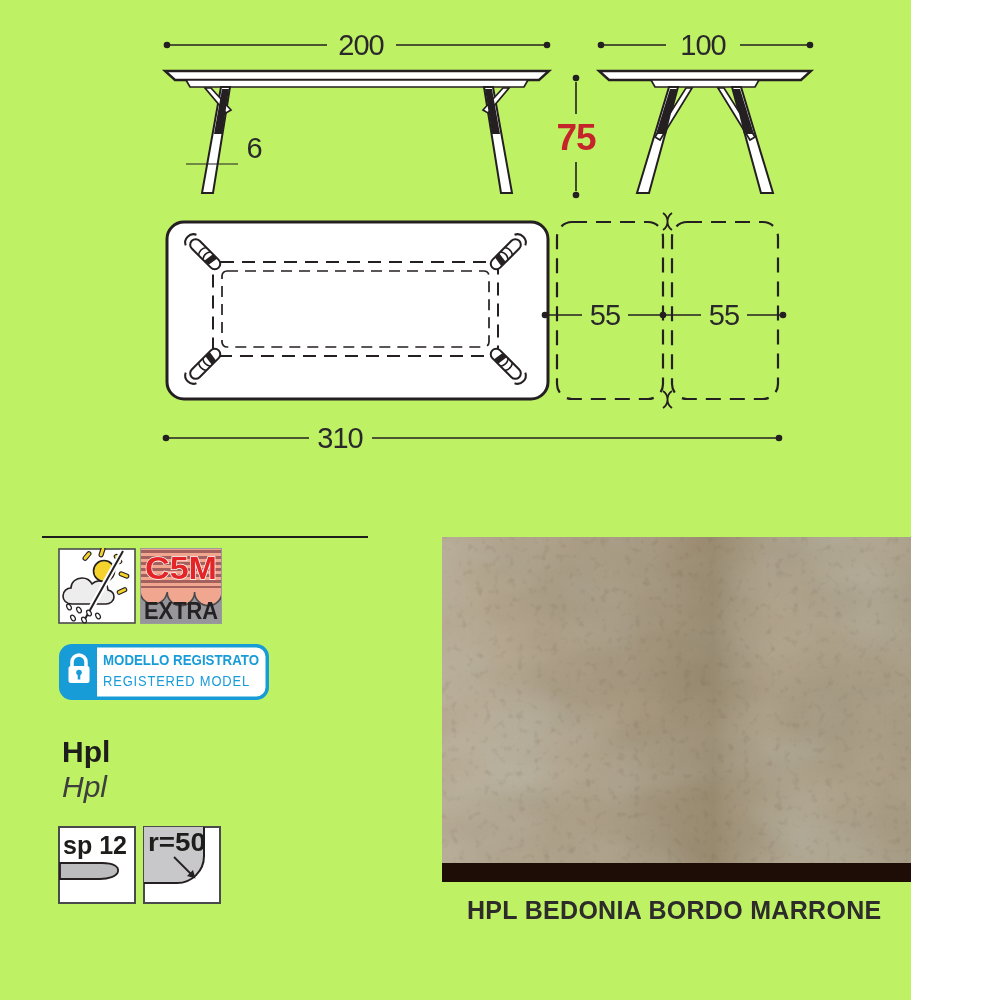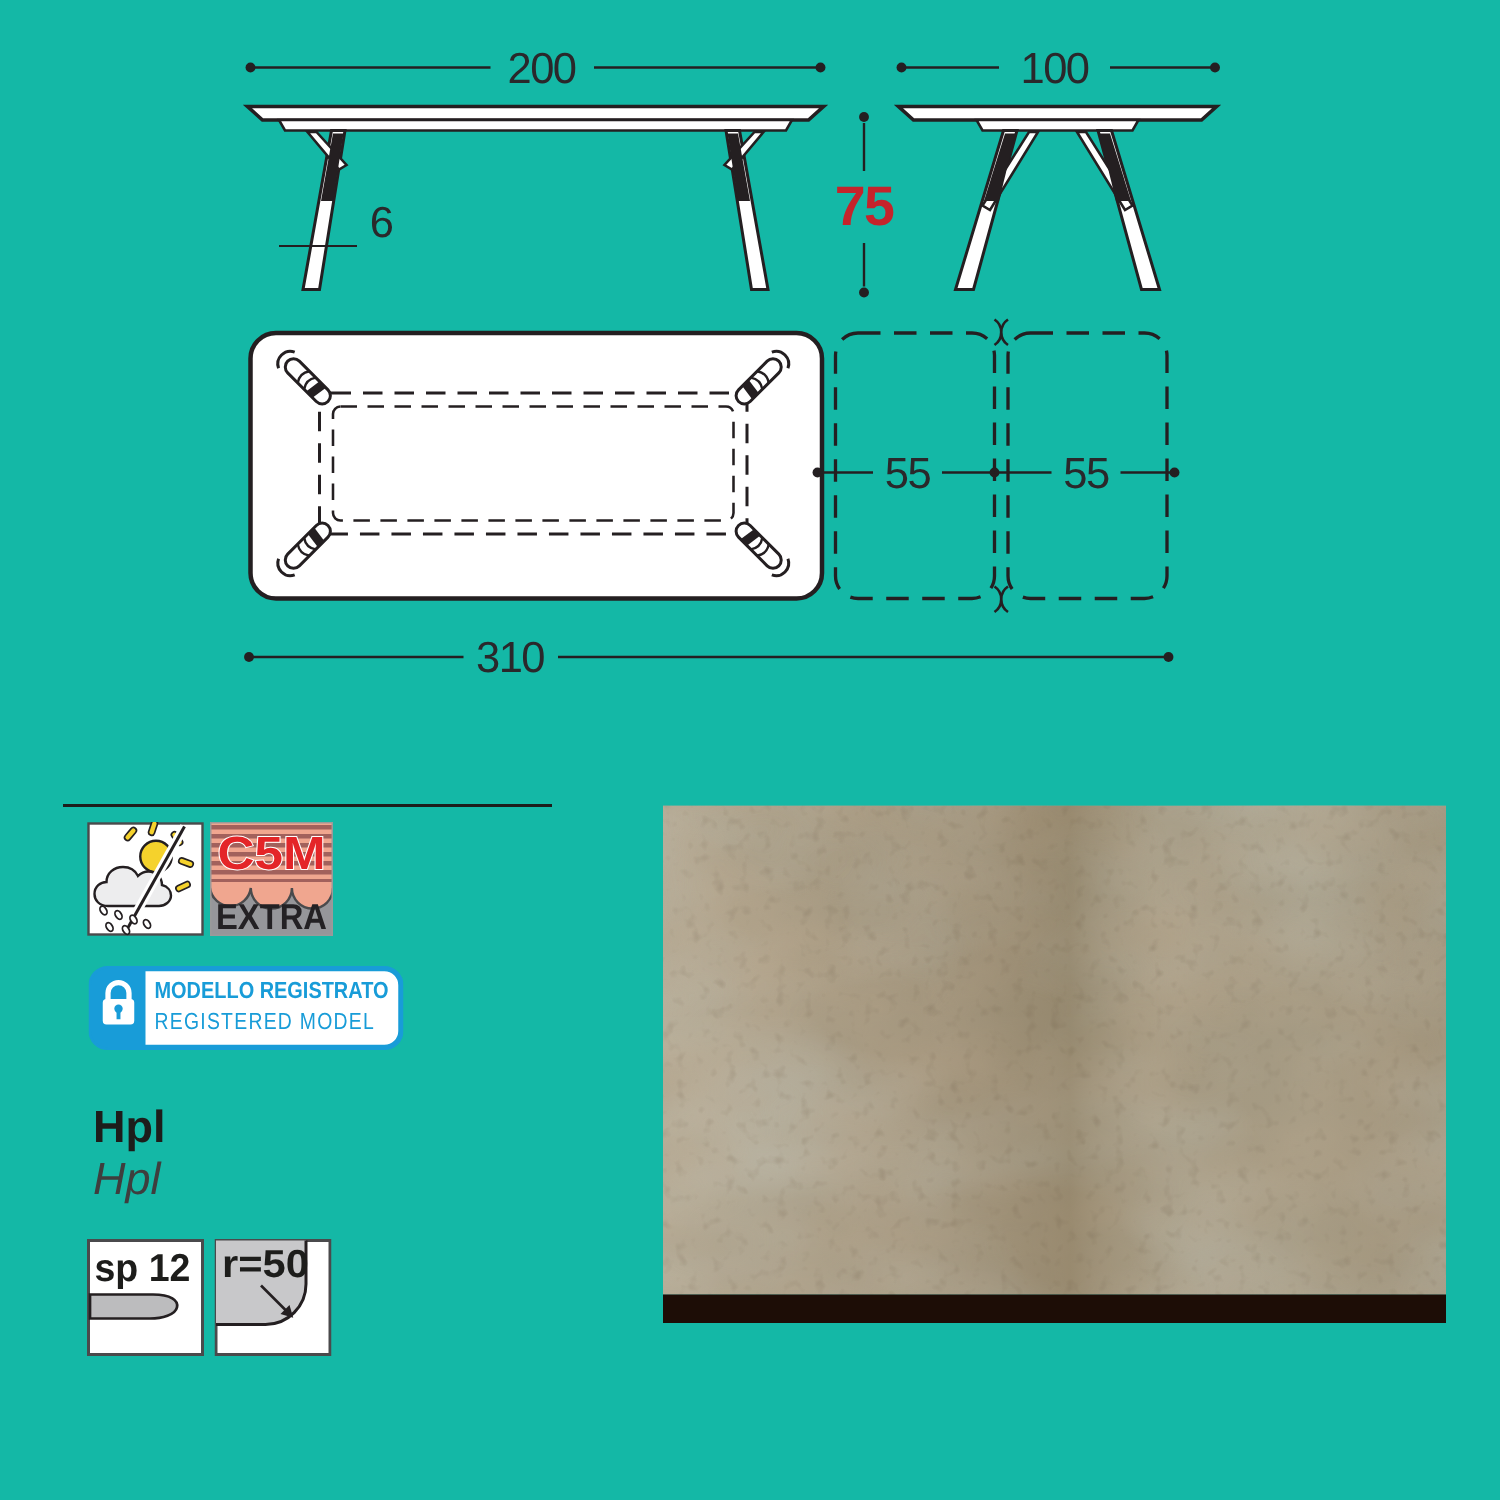--- a/index.html
+++ b/index.html
@@ -1,16 +1,16 @@
 <!DOCTYPE html>
 <html><head>
 <meta charset="utf-8">
 <style>
   html,body{margin:0;padding:0;background:#fff;}
-  #canvas{position:relative;width:1000px;height:1000px;background:#14b8a6;
+  #canvas{position:relative;width:911px;height:1000px;background:#bef264;
           font-family:"Liberation Sans","DejaVu Sans",sans-serif;overflow:hidden;}
   .abs{position:absolute;}
   svg{display:block;}
   svg text{font-family:"Liberation Sans","DejaVu Sans",sans-serif;}
   .dim{font-size:29px;fill:#2a282b;letter-spacing:-1px;}
   .dim-red{font-size:37px;font-weight:bold;fill:#c5242b;letter-spacing:-1px;}
   .line{stroke:#241f21;}
   #imperial{left:176px;top:464px;font-size:28px;color:#3b3b3b;letter-spacing:0;white-space:nowrap;}
   #divider{left:42px;top:536px;width:326px;height:2px;background:#1d1d1b;}
   #hpl-bold{left:62px;top:735px;font-size:30px;font-weight:bold;color:#1d1d1b;}
@@ -228,14 +228,15 @@
       </defs>
       <rect x="0" y="0" width="522" height="326" fill="#a69a82"></rect>
       <rect x="0" y="0" width="522" height="326" filter="url(#graygreen)" opacity="0.65"></rect>
       <rect x="0" y="0" width="522" height="326" filter="url(#blotch)" opacity="0.55"></rect>
       <rect x="0" y="0" width="522" height="326" filter="url(#grain)" opacity="0.5"></rect>
       <rect x="0" y="0" width="522" height="326" fill="url(#bands)"></rect>
       <rect x="0" y="326" width="522" height="19" fill="#1d0d06"></rect>
     </svg>
   </div>
 
+  <div class="abs" id="caption">HPL BEDONIA BORDO MARRONE</div>
 
 </div>
 
 </body></html>

